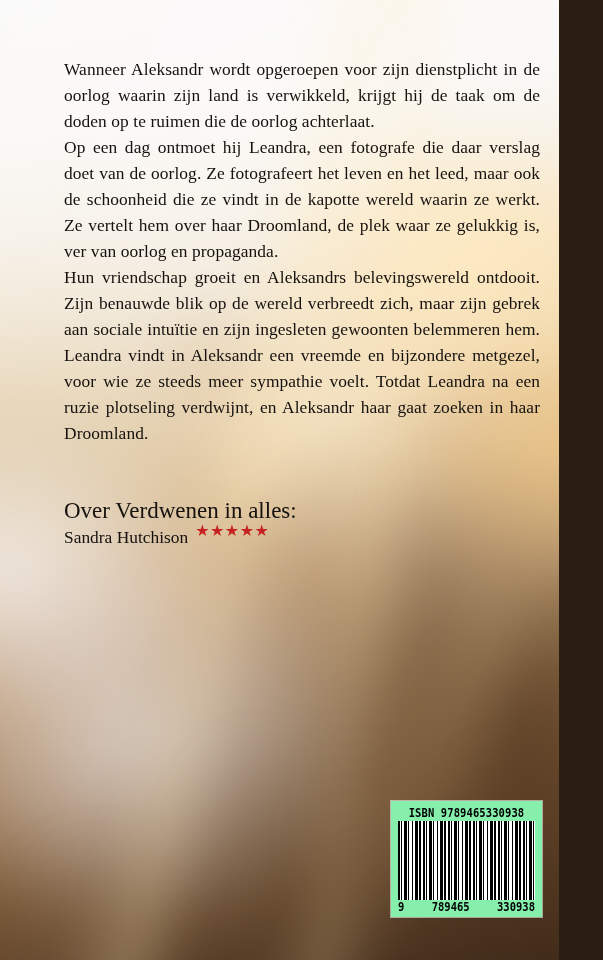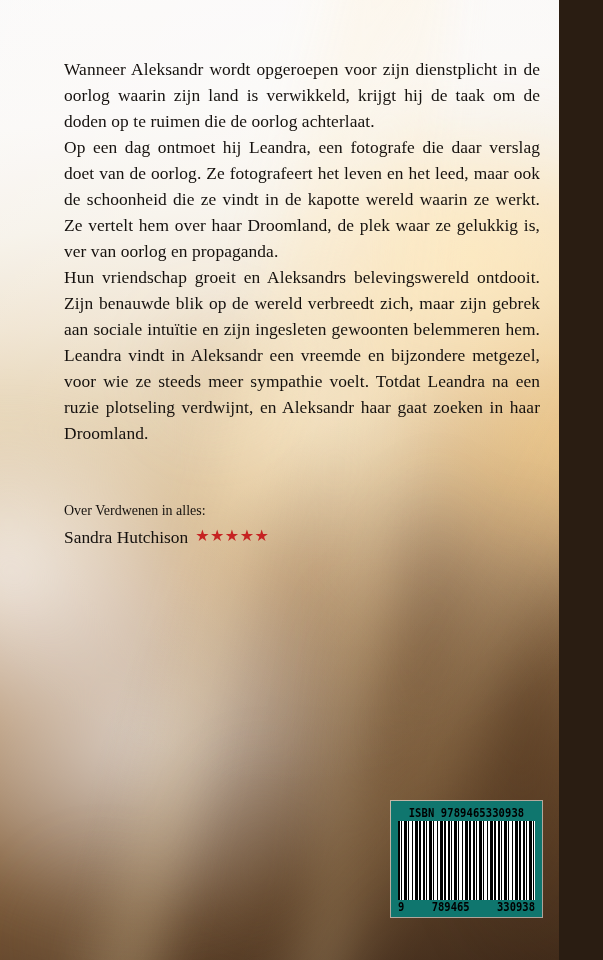--- a/index.html
+++ b/index.html
@@ -106,52 +106,52 @@
   .para.last-line-left {
     text-align-last: left;
   }
 
   .gap {
     height: 26px;
   }
 
   .review-head {
     margin: 0;
-    font-size: 14px;
+    font-size: 23px;
     line-height: 26px;
     color: #15110e;
   }
 
   .byline {
     margin: 0;
     font-size: 17.4px;
     line-height: 26px;
     color: #15110e;
     display: flex;
-    align-items: center;
+    align-items: flex-start;
     gap: 7px;
   }
 
   .stars {
     color: #c62222;
     font-size: 16px;
     letter-spacing: 0.5px;
     line-height: 1;
     position: relative;
     top: -1px;
   }
 
   
   .barcode-panel {
     position: absolute;
     left: 391px;
     top: 801px;
     width: 151px;
     height: 116px;
-    background: #0f766e;
+    background: #86efac;
     z-index: 6;
     box-sizing: border-box;
     padding: 5px 7px 4px 7px;
     display: flex;
     flex-direction: column;
     box-shadow: 0 0 0 1px rgba(255,255,255,0.55);
   }
 
   .barcode-isbn {
     font-family: "DejaVu Sans Mono", "Liberation Mono", monospace;

